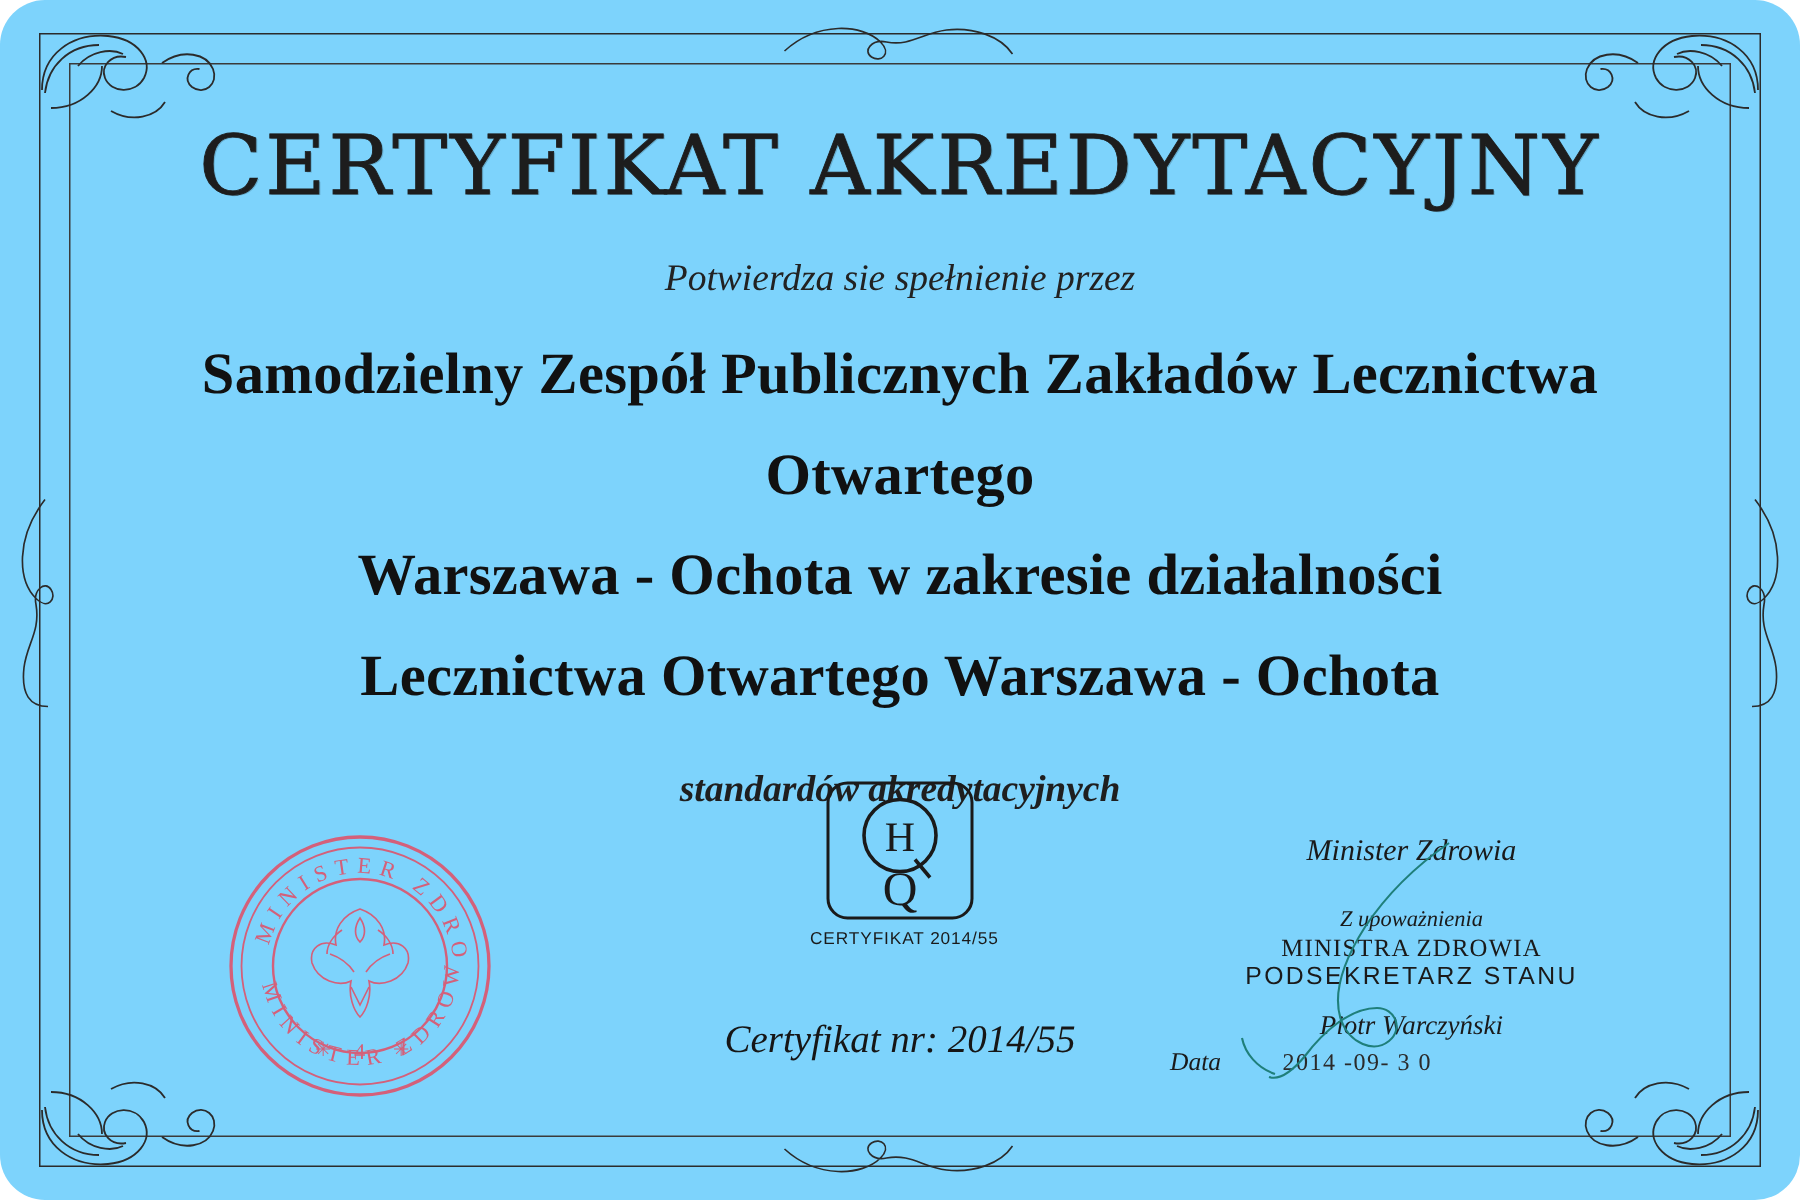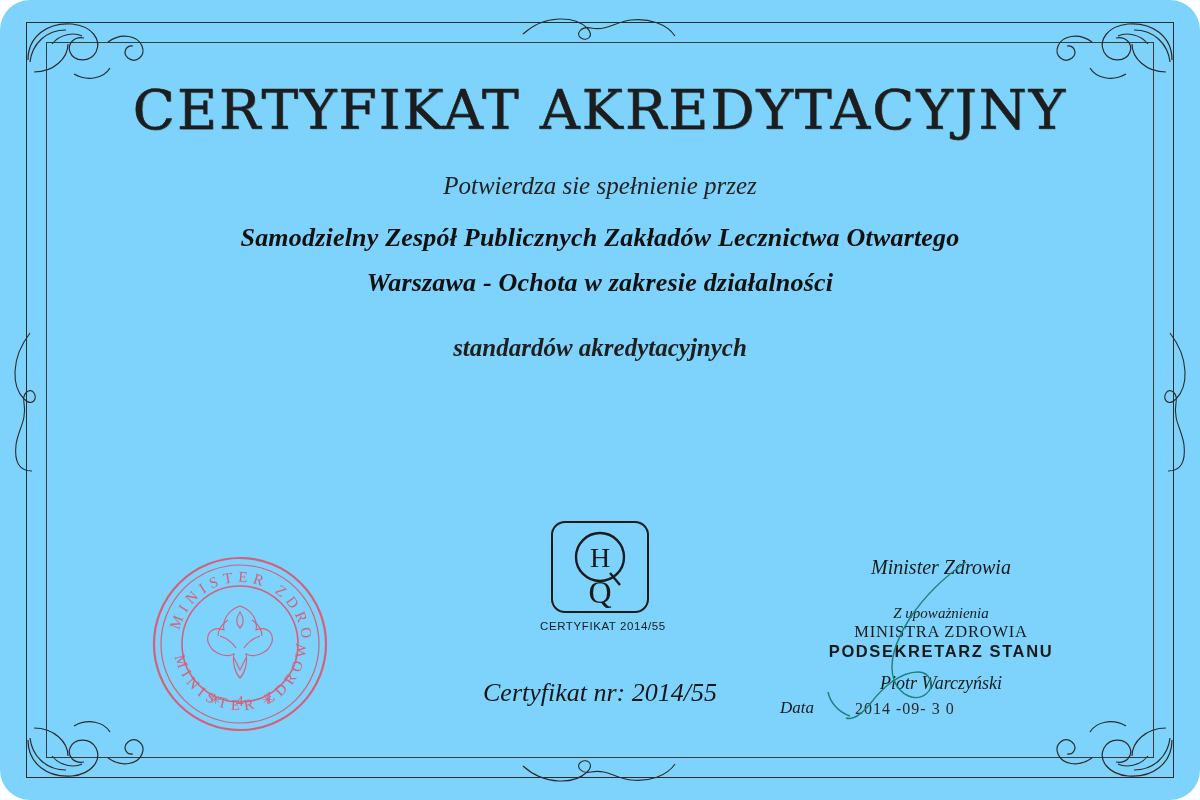--- a/index.html
+++ b/index.html
@@ -85,23 +85,22 @@
     font-size: 25px;
     font-style: italic;
     color: #222;
     font-family: "Liberation Serif", serif;
   }
 
   .recipient {
     margin-top: 16px;
   }
   .recipient .line {
-    font-size: 26px;
+    font-size: 39px;
     font-weight: bold;
-    font-style: italic;
     color: #111;
     line-height: 1.72;
     letter-spacing: 0.2px;
     font-family: "Liberation Serif", serif;
   }
 
   .standards {
     margin-top: 24px;
   }
   .standards .line {
@@ -186,21 +185,21 @@
     font-size: 15px;
     font-style: italic;
   }
   .sig-ministry {
     font-size: 16.5px;
     letter-spacing: 0.8px;
     font-family: "Liberation Serif", serif;
   }
   .sig-role {
     font-size: 16.5px;
-    font-weight: bold;
+    font-weight: normal;
     letter-spacing: 1.6px;
     font-family: "Liberation Sans", sans-serif;
   }
   .sig-name {
     margin-top: 12px;
     font-size: 18px;
     font-style: italic;
   }
   .sig-date-row {
     margin-top: 4px;
@@ -299,20 +298,21 @@
 
   <div class="content">
 
     <div class="title">CERTYFIKAT  AKREDYTACYJNY</div>
 
     <div class="subtitle">Potwierdza sie spełnienie przez</div>
 
     <div class="recipient">
       <div class="line">Samodzielny Zespół Publicznych Zakładów Lecznictwa Otwartego</div>
       <div class="line">Warszawa - Ochota w zakresie działalności</div>
+      <div class="line">Lecznictwa Otwartego Warszawa - Ochota</div>
     </div>
 
     <div class="standards">
       <div class="line">standardów akredytacyjnych</div>
     </div>
 
     <div class="lower">
 
       <svg class="stamp" viewBox="0 0 180 180">
         <g stroke="#d4607a" fill="none">

